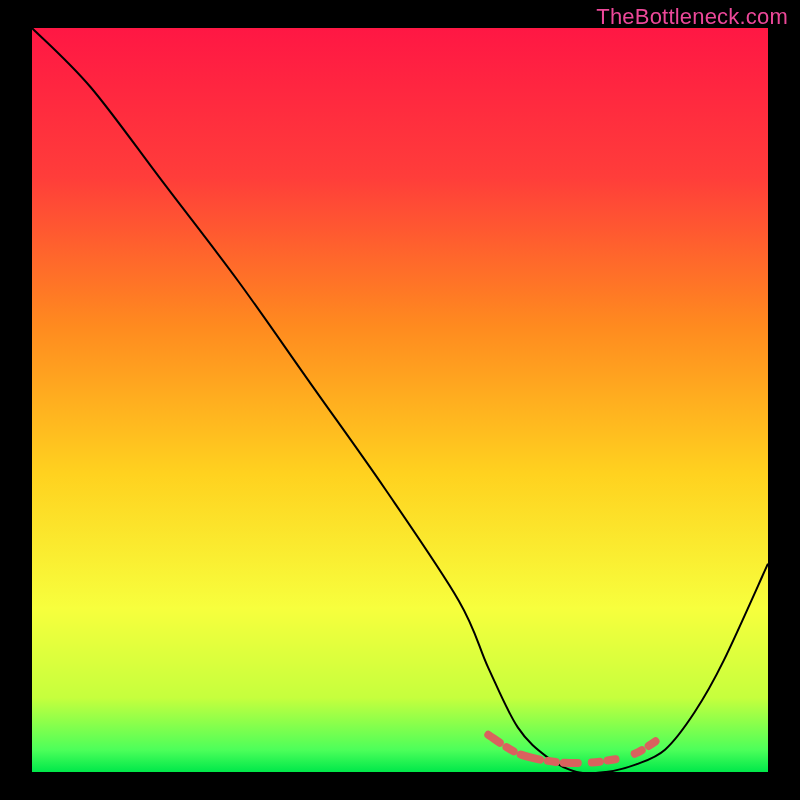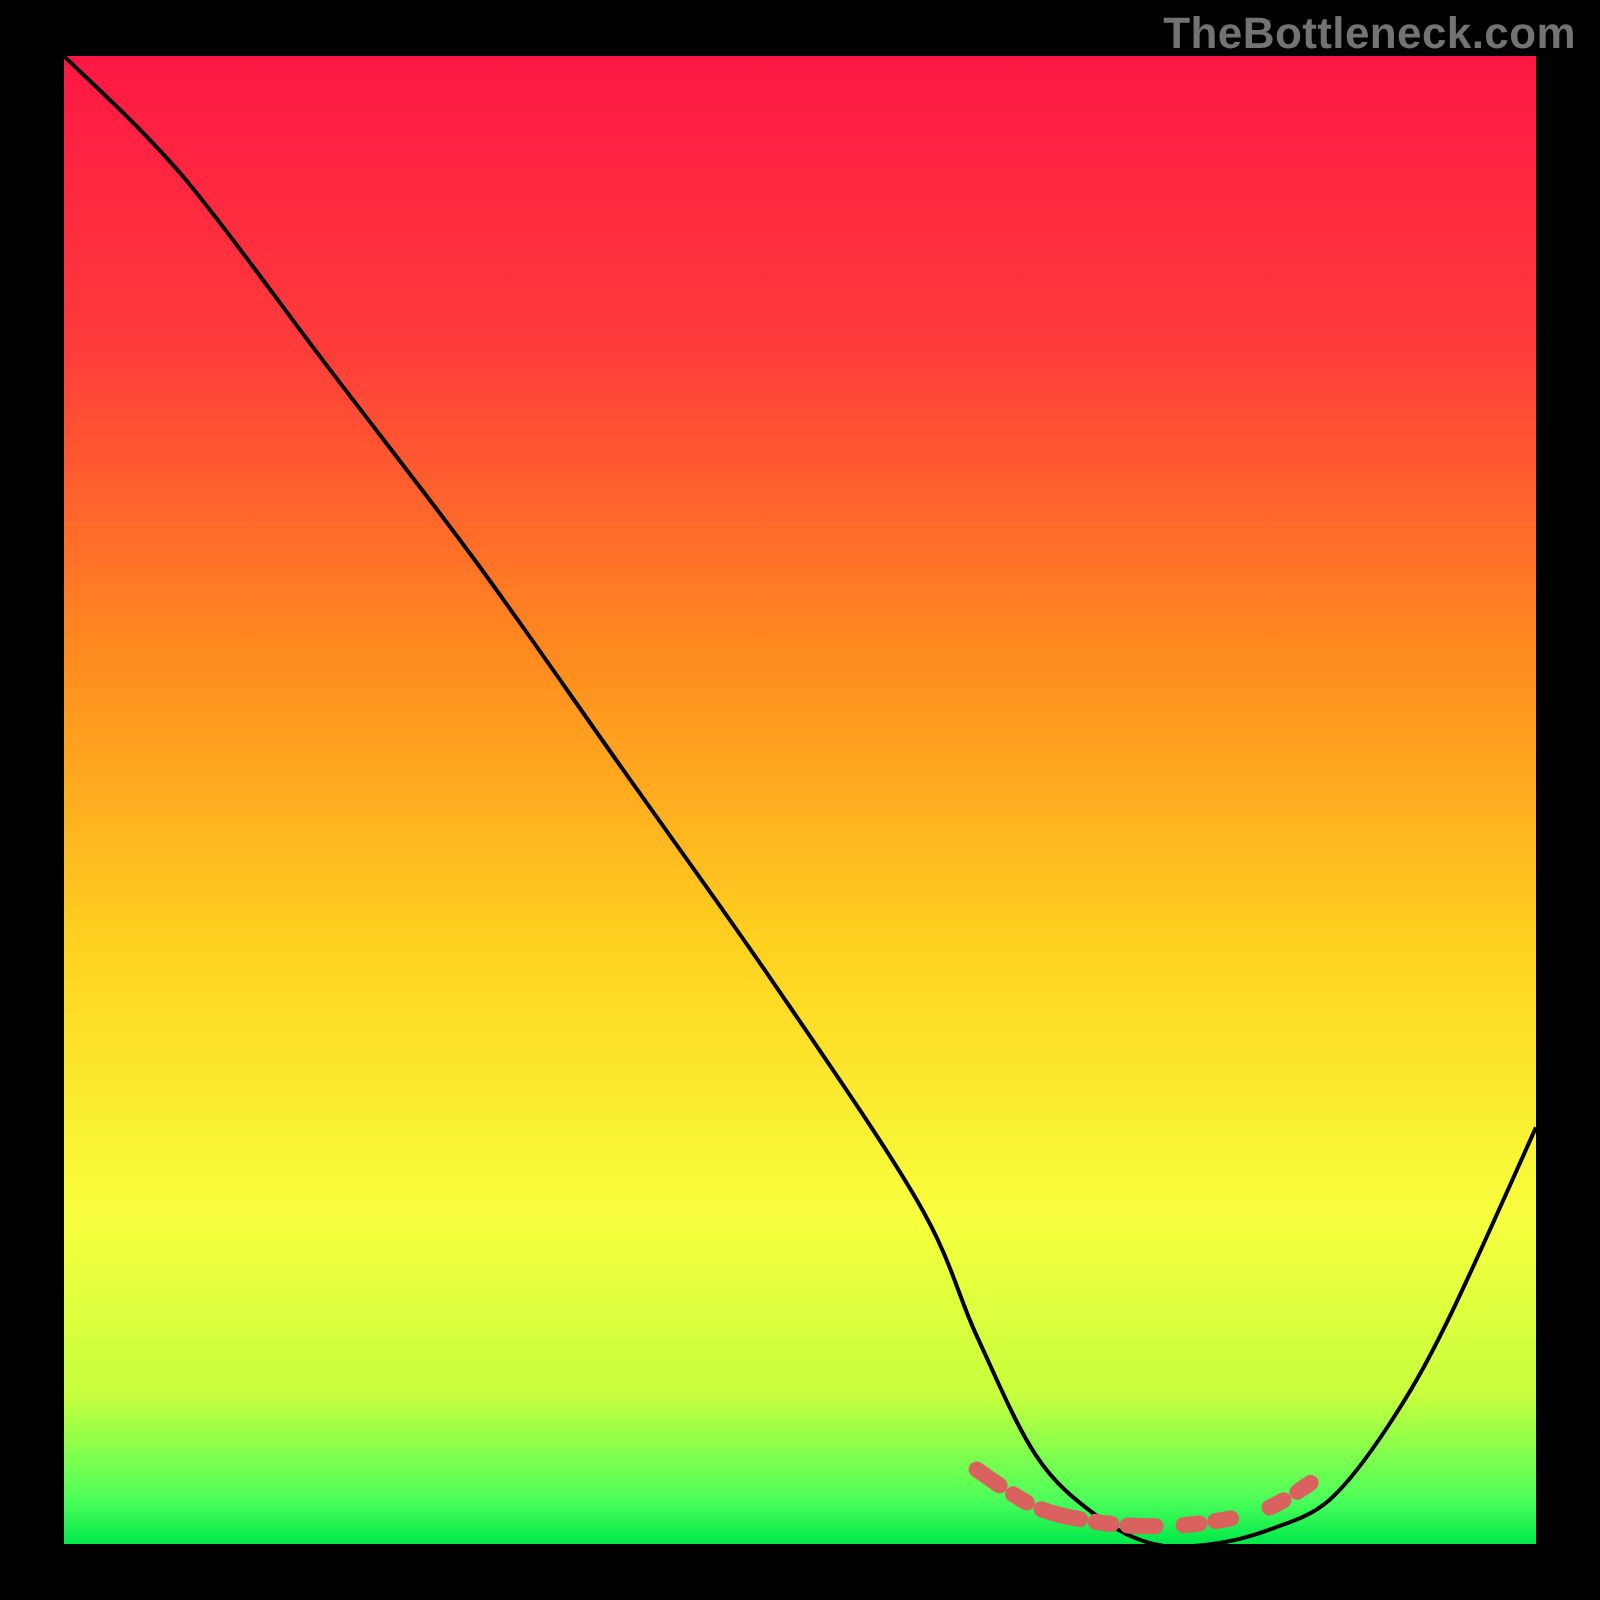--- a/index.html
+++ b/index.html
@@ -14,23 +14,23 @@
   .frame {
     position: relative;
     width: 800px;
     height: 800px;
     background: #000;
   }
   .watermark {
     position: absolute;
     top: 4px;
     right: 12px;
-    color: #737373;
+    color: #ec4899;
     font-size: 22px;
-    font-weight: 700;
+    font-weight: 400;
     letter-spacing: 0.2px;
     z-index: 5;
   }
   .plot {
     position: absolute;
     left: 32px;
     top: 28px;
     width: 736px;
     height: 744px;
   }

